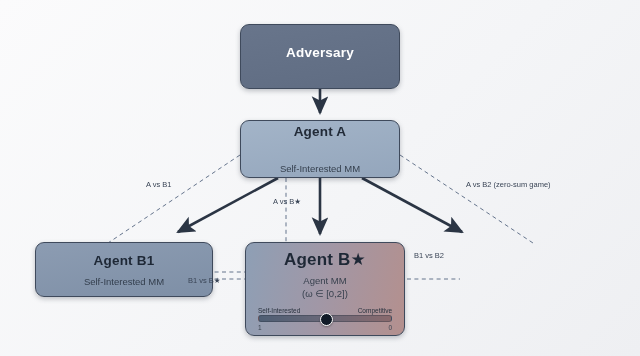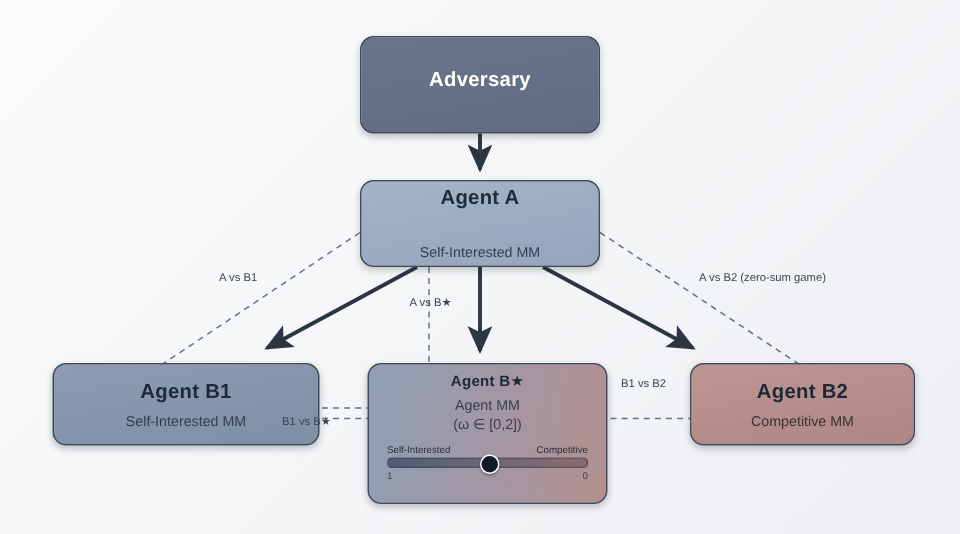--- a/index.html
+++ b/index.html
@@ -96,21 +96,21 @@
   
   #node-agent-bstar {
     left: 245px; top: 242px;
     width: 160px; height: 94px;
     background: linear-gradient(100deg, #8e9fb5 0%, #a197a6 48%, #b4908e 100%);
     justify-content: flex-start;
     padding-top: 6px;
   }
   #node-agent-bstar .node-title {
     color: #1e2836;
-    font-size: 10px;
+    font-size: 17px;
     margin-bottom: 5px;
   }
   #node-agent-bstar .node-sub {
     color: #38414e;
     font-size: 9.5px;
     line-height: 1.35;
   }
   .slider-wrap {
     width: 134px;
     margin-top: 6px;
@@ -231,24 +231,20 @@
       <div class="slider-track">
         <div class="slider-knob" style="left: 50%;"></div>
       </div>
       <div class="slider-nums">
         <span>1</span>
         <span>0</span>
       </div>
     </div>
   </div>
 
-  <div class="node" id="node-agent-b2">
-    <div class="node-title">Agent B2</div>
-    <div class="node-sub">Competitive MM</div>
-  </div>
 
   <div class="edge-label" style="left:146px; top:180px;">A vs B1</div>
   <div class="edge-label" style="left:273px; top:197px;">A vs B★</div>
   <div class="edge-label" style="left:466px; top:180px;">A vs B2 (zero-sum game)</div>
   <div class="edge-label" style="left:188px; top:276px;">B1 vs B★</div>
   <div class="edge-label" style="left:414px; top:251px;">B1 vs B2</div>
 
 </div>
 
 </body></html>

